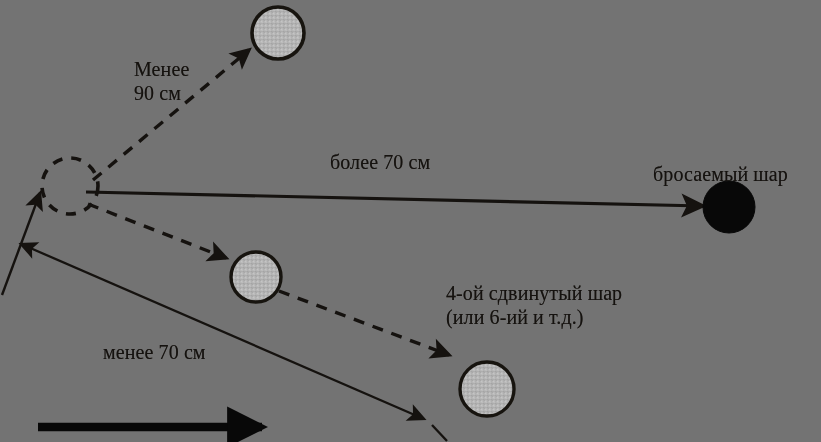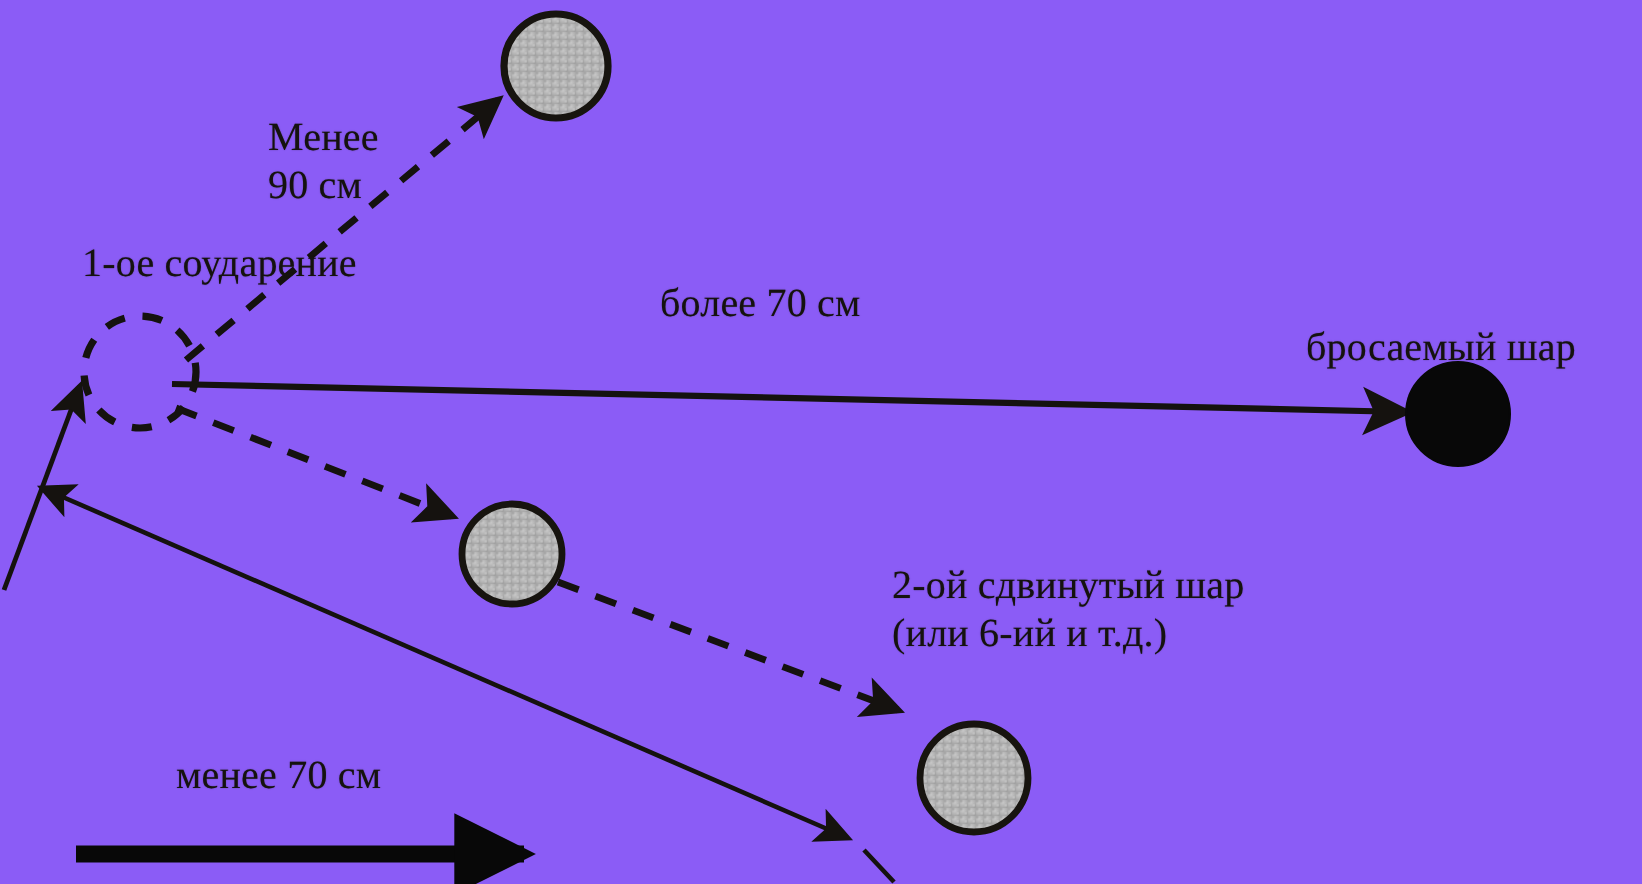--- a/index.html
+++ b/index.html
@@ -4,21 +4,21 @@
 <style>
   html, body {
     margin: 0;
     padding: 0;
     background: #ffffff;
   }
   #diagram-root {
     position: relative;
     width: 821px;
     height: 442px;
-    background: #8b5cf6;
+    background: #737373;
     overflow: hidden;
     font-family: "Liberation Serif", "DejaVu Serif", serif;
   }
   #diagram-svg {
     position: absolute;
     left: 0;
     top: 0;
     width: 821px;
     height: 442px;
   }
@@ -27,25 +27,25 @@
     color: #15120f;
     font-family: "Liberation Serif", "DejaVu Serif", serif;
     font-size: 20px;
     line-height: 24px;
     white-space: pre;
     letter-spacing: 0.1px;
     text-shadow: 0 0 0.6px rgba(30,25,20,0.55);
   }
   .lbl-menee-70       { left: 134px; top: 57px;  }
   .lbl-first-coll     { left: 41px;  top: 120px; }
-  .lbl-bolee-70       { left: 330px; top: 140px; text-align: right; }
+  .lbl-bolee-70       { left: 330px; top: 150px; text-align: right; }
   .lbl-thrown-ball    { left: 653px; top: 145px; margin-top: 17px; }
   .lbl-second-coll    { left: 213px; top: 221px; }
   .lbl-shifted-ball   { left: 446px; top: 281px; }
-  .lbl-menee-70-bot   { left: 88px; top: 340px; margin-top: 36px; }
+  .lbl-menee-70-bot   { left: 103px; top: 340px; }
 </style>
 </head>
 <body>
 
 <div id="diagram-root">
 
   <svg id="diagram-svg" viewBox="0 0 821 442">
     <defs>
       <marker id="head-solid" markerWidth="9" markerHeight="9" refX="7.4" refY="4.5" orient="auto" markerUnits="strokeWidth">
         <path d="M0.4,0.6 L8.6,4.5 L0.4,8.4 L2.2,4.5 Z" fill="#15120f"></path>
@@ -93,24 +93,23 @@
 
     <circle cx="256" cy="277" r="25" fill="url(#speckle)" stroke="#17140f" stroke-width="3.4"></circle>
 
     <circle cx="487" cy="389" r="27" fill="url(#speckle)" stroke="#17140f" stroke-width="3.4"></circle>
 
     <circle cx="729" cy="207" r="26" fill="#080808" stroke="#080808" stroke-width="1"></circle>
   </svg>
 
   <div class="lbl lbl-menee-70"><span>Менее</span><br><span>90 см</span></div>
 
-  <div class="lbl lbl-first-coll">1-ое соударение</div>
 
   <div class="lbl lbl-bolee-70">более 70 см</div>
 
   <div class="lbl lbl-thrown-ball">бросаемый шар</div>
 
 
-  <div class="lbl lbl-shifted-ball"><span>2-ой сдвинутый шар</span><br><span>(или 6-ий и т.д.)</span></div>
+  <div class="lbl lbl-shifted-ball"><span>4-ой сдвинутый шар</span><br><span>(или 6-ий и т.д.)</span></div>
 
   <div class="lbl lbl-menee-70-bot">менее 70 см</div>
 
 </div>
 
 </body></html>

